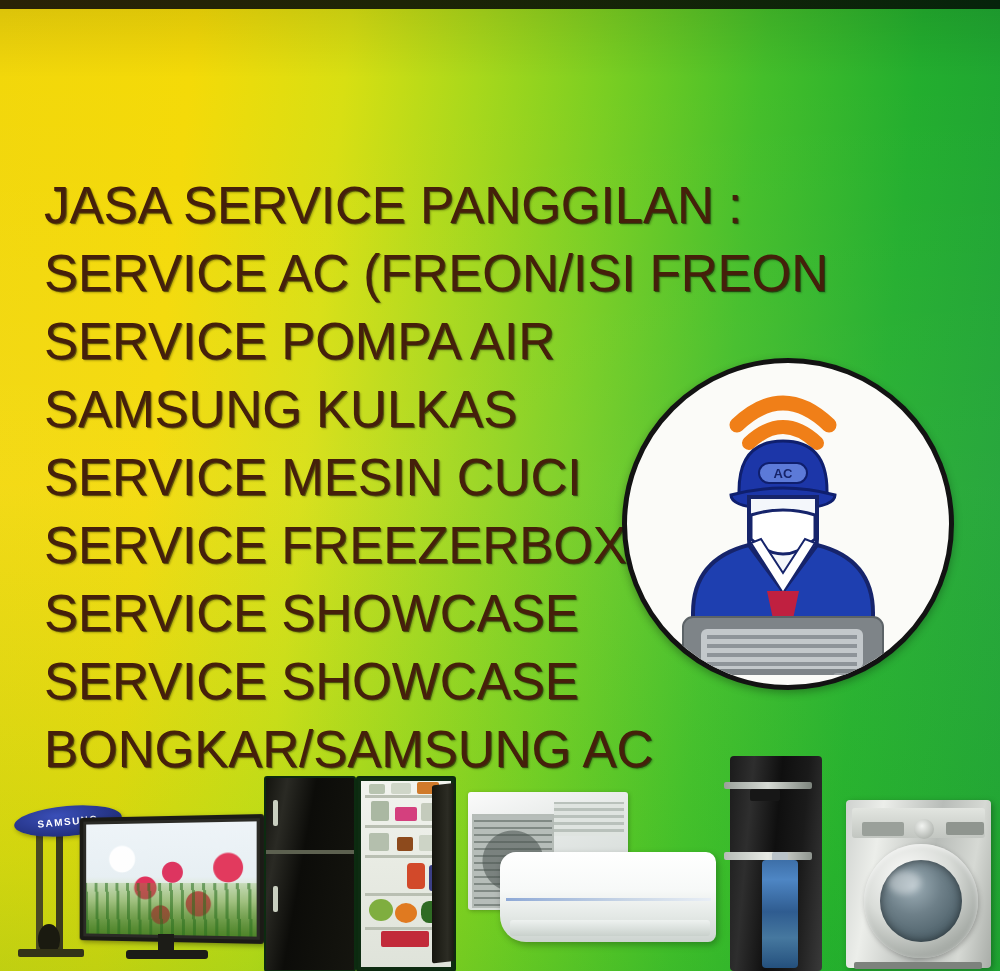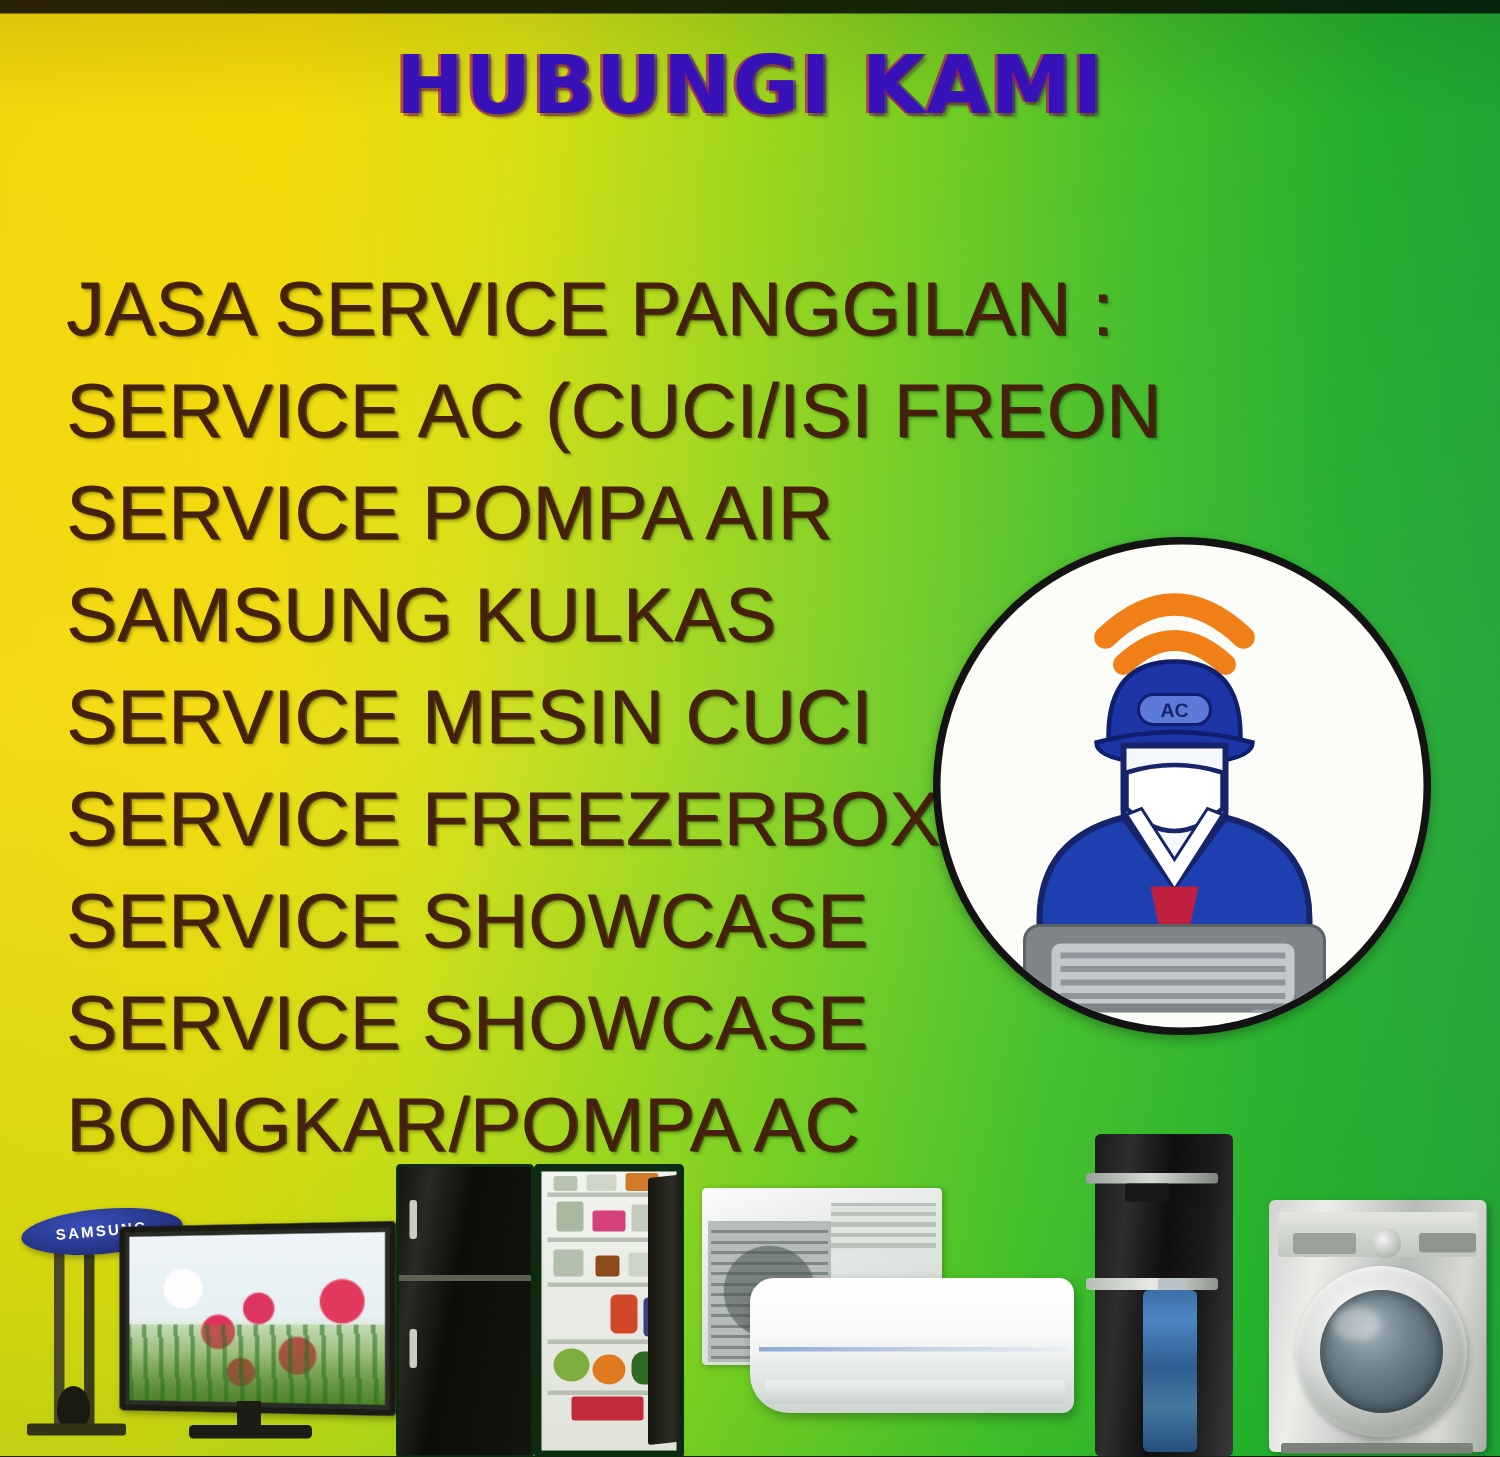--- a/index.html
+++ b/index.html
@@ -324,34 +324,31 @@
 </style>
 </head>
 <body>
 
 <div id="poster">
 
   <div id="bg-gradient"></div>
   <div id="bg-gradient-v"></div>
   <div id="top-strip"></div>
 
-  <div class="headline-wrap" id="headline-1">
-    <span class="headline">HUBUNGI KAMI</span>
-  </div>
 
   <div id="services-list">
     <div class="service-line">JASA SERVICE PANGGILAN :</div>
-    <div class="service-line">SERVICE AC (CUCI/ISI FREON</div>
+    <div class="service-line">SERVICE AC (FREON/ISI FREON</div>
     <div class="service-line">SERVICE POMPA AIR</div>
     <div class="service-line">SAMSUNG KULKAS</div>
     <div class="service-line">SERVICE MESIN CUCI</div>
     <div class="service-line">SERVICE FREEZERBOX</div>
     <div class="service-line">SERVICE SHOWCASE</div>
     <div class="service-line">SERVICE SHOWCASE</div>
-    <div class="service-line">BONGKAR/POMPA AC</div>
+    <div class="service-line">BONGKAR/SAMSUNG AC</div>
   </div>
 
   <div id="logo-circle">
     <svg width="312" height="312" viewBox="0 0 312 312">
 
       <g fill="none" stroke="#F07F18">
         <path d="M110 62 Q156 18 202 62" stroke-width="15" stroke-linecap="round"></path>
         <path d="M122 80 Q156 48 190 80" stroke-width="14" stroke-linecap="round"></path>
         <path d="M136 96 Q156 80 176 96" stroke-width="13" stroke-linecap="round"></path>
       </g>

